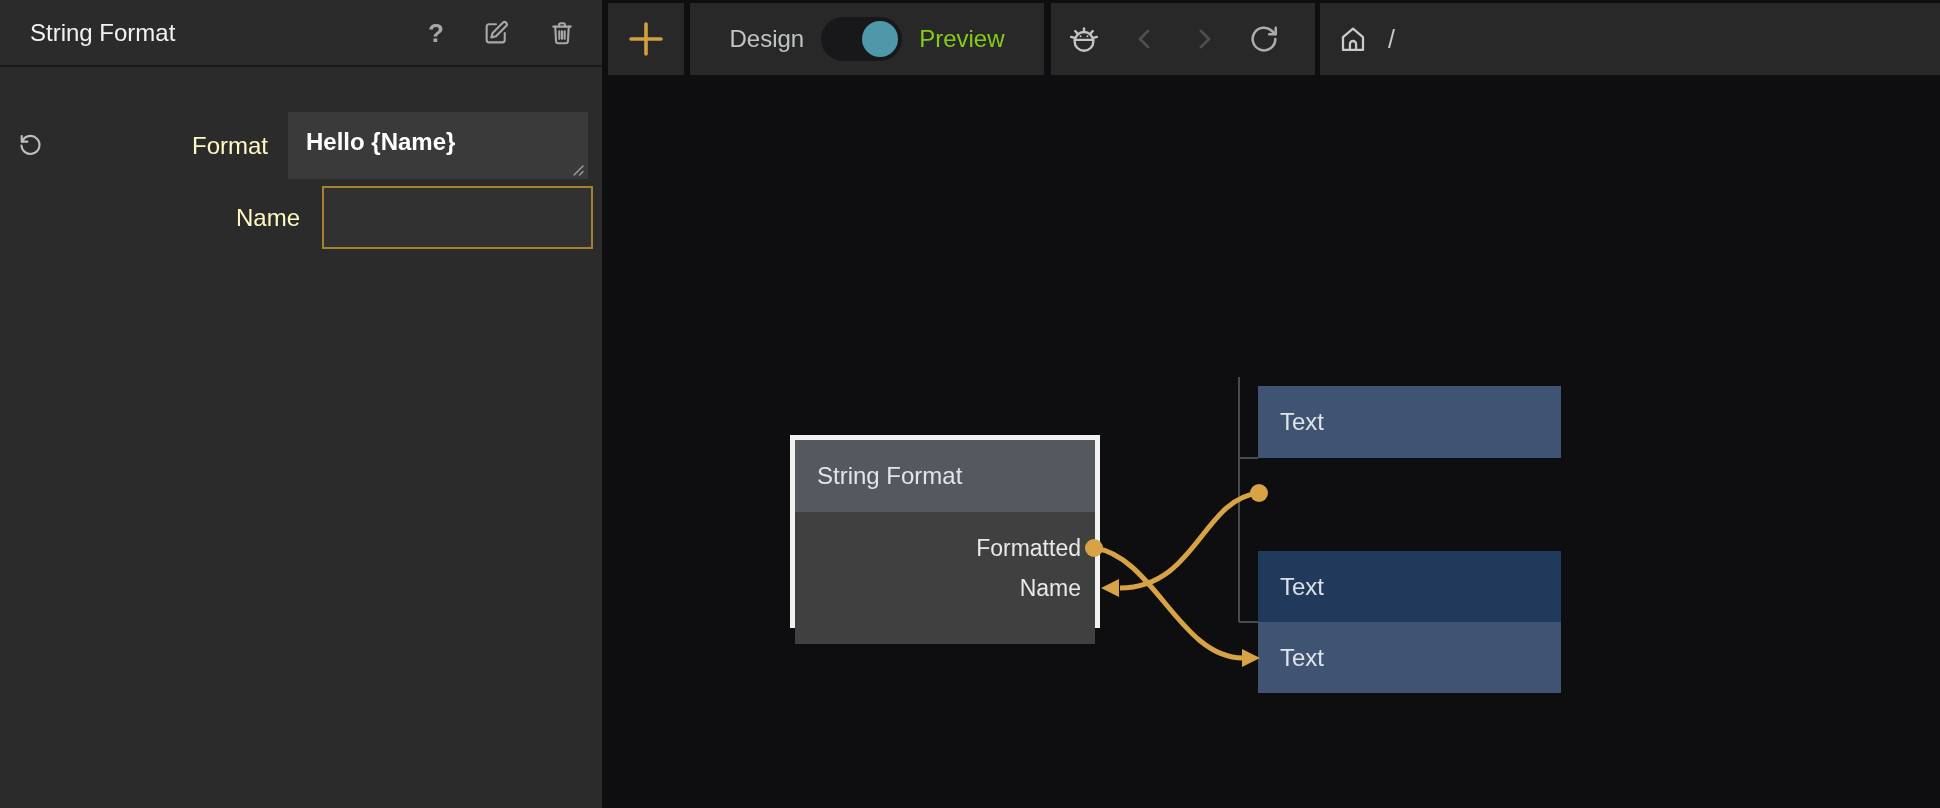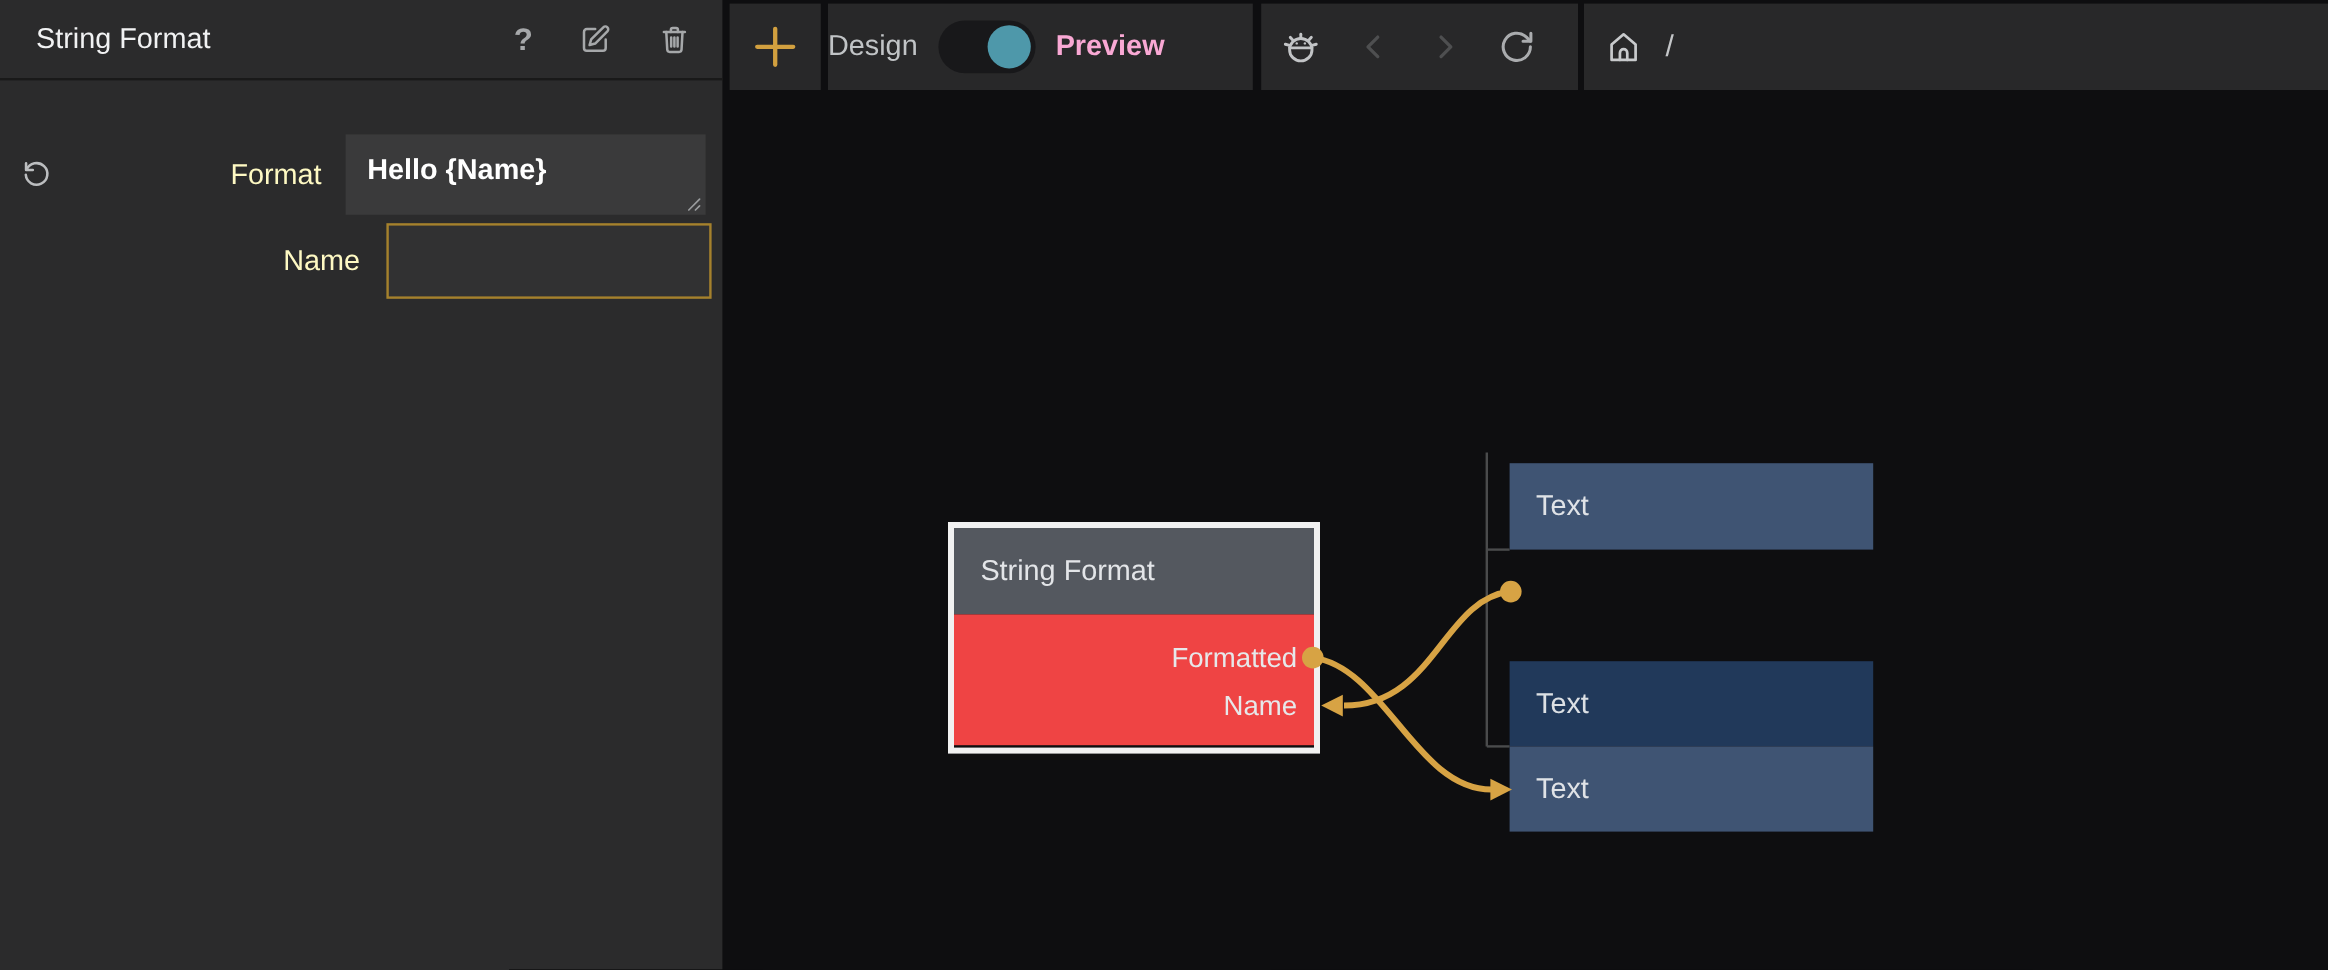--- a/index.html
+++ b/index.html
@@ -51,26 +51,26 @@
     color: #ffffff; font-size: 24px; padding: 0 14px;
     font-family: "Liberation Sans", sans-serif;
   }
 
   
   .seg {
     position: absolute; top: 3px; height: 72px; background: #282829;
     display: flex; align-items: center; z-index: 4;
   }
   .seg-add { left: 608px; width: 76px; justify-content: center; }
-  .seg-mode { left: 690px; width: 354px; gap: 17px; }
+  .seg-mode { left: 690px; width: 354px; justify-content: center; gap: 17px; }
   .seg-nav { left: 1051px; width: 264px; padding-left: 16px; gap: 29px; }
   .seg-path { left: 1320px; width: 620px; padding-left: 17px; gap: 19px; }
 
   .design-label { font-size: 24px; color: #c1c4c6; }
-  .preview-label { font-size: 24px; font-weight: 700; color: #f9a8d4; }
+  .preview-label { font-size: 24px; font-weight: 400; color: #84cc16; }
   .toggle {
     position: relative; width: 81px; height: 44px; border-radius: 22px;
     background: #18181a;
   }
   .toggle-knob {
     position: absolute; right: 4px; top: 4px; width: 36px; height: 36px;
     border-radius: 50%; background: #4e98aa;
   }
   .nav-icon { color: #aaacae; display: flex; align-items: center; }
   .nav-icon.dim { color: #4e4f50; }
@@ -93,21 +93,21 @@
 
   .node-text { left: 656px; top: 551px; width: 303px; }
   .node-text .node-hdr { height: 71px; background: #21395a; }
   .node-text .node-row { height: 71px; background: #3f5473; }
 
   .node-stringformat {
     left: 188px; top: 435px; width: 310px; height: 193px;
     border: 5px solid #f1f1f1;
   }
   .node-stringformat .node-hdr { height: 72px; background: #54585f; color: #e3e5e8; }
-  .node-stringformat .sf-body { position: relative; height: 109px; background: #ef4444; }
+  .node-stringformat .sf-body { position: relative; height: 132px; background: #404040; }
   .sf-port {
     position: absolute; right: 14px; font-size: 23px; color: #e6e8ea; line-height: 30px;
   }
   .sf-port-out { top: 21px; }
   .sf-port-in { top: 61px; }
 
   .wires { position: absolute; left: 0; top: 0; width: 1338px; height: 808px; pointer-events: none; }
   .wires path, .wires circle, .wires polygon { pointer-events: auto; }
 </style>
 </head>

